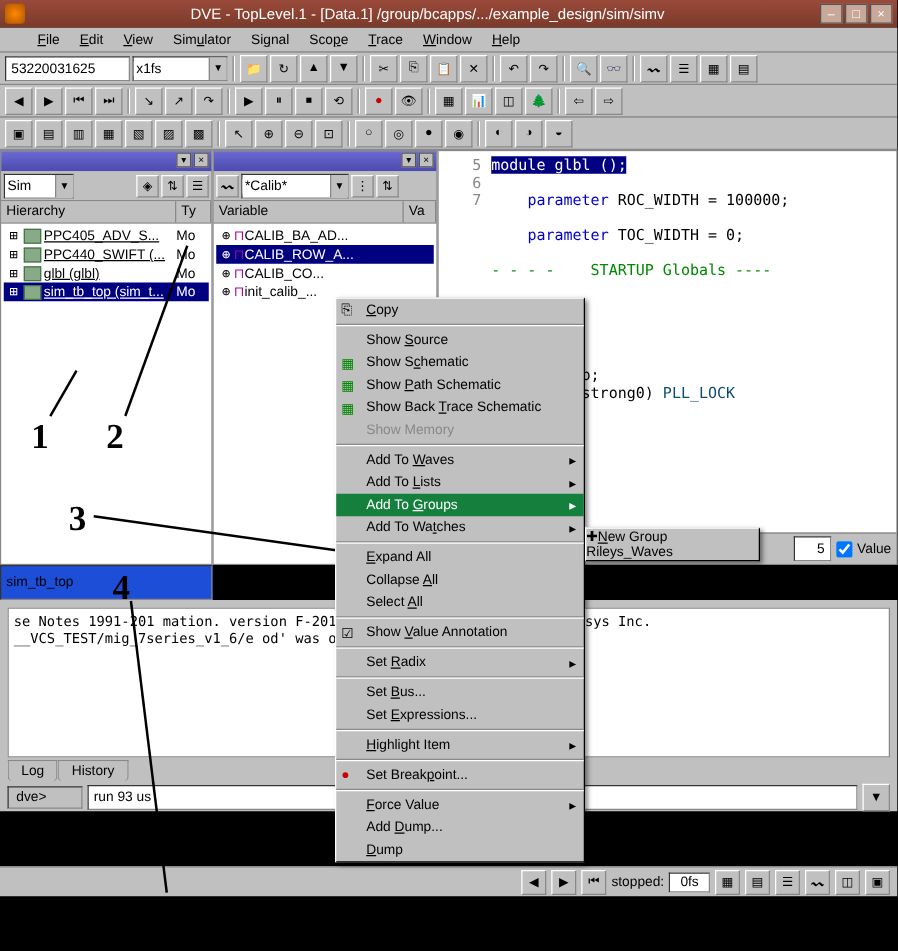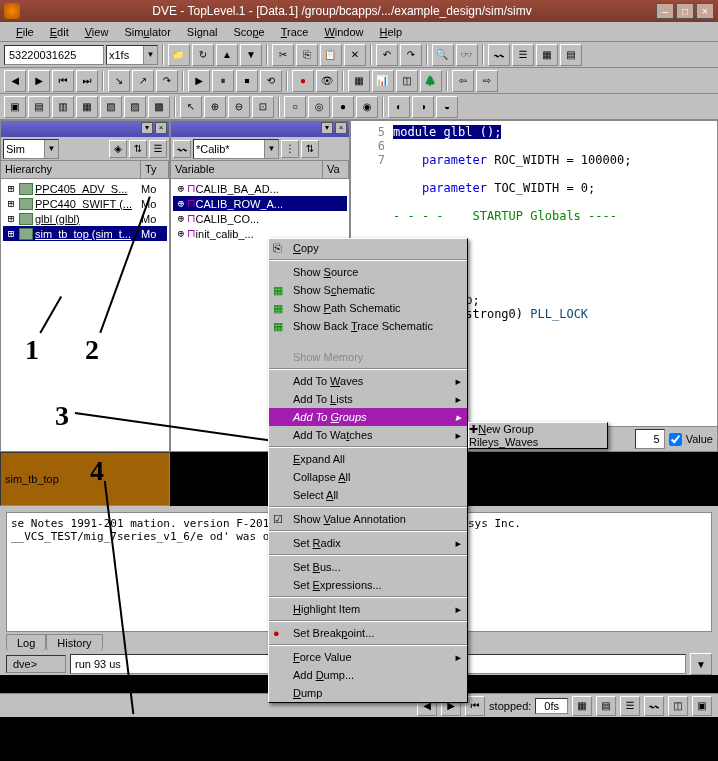--- a/index.html
+++ b/index.html
@@ -2,21 +2,21 @@
 <html><head>
 <meta charset="utf-8">
 <style>
 * { box-sizing: border-box; margin: 0; padding: 0; }
 body { font-family: Arial, sans-serif; font-size: 11px; background: #000; width: 718px; height: 761px; position: relative; overflow: hidden; }
 .titlebar { background: linear-gradient(#9a4a3a,#7a3a2a); height: 22px; display: flex; align-items: center; padding: 0 4px; color: #fff; position: relative; }
 .titlebar .icon { width: 16px; height: 16px; background: radial-gradient(#ff8800,#aa5500); border-radius: 3px; margin-right: 8px; }
 .titlebar .title { flex: 1; text-align: center; font-size: 12px; }
 .titlebar .winbtns { display: flex; gap: 2px; }
 .titlebar .winbtn { width: 18px; height: 16px; background: #c8a898; border: 1px solid #555; display: flex; align-items: center; justify-content: center; font-size: 10px; }
-.menubar { background: #c0c0c0; height: 20px; display: flex; align-items: center; padding: 0 8px; border-bottom: 1px solid #888; }
+.menubar { background: #c0c0c0; height: 20px; display: flex; align-items: center; padding: 0 22px; border-bottom: 1px solid #888; }
 .menubar span { padding: 2px 8px; cursor: default; }
 .menubar span u { text-decoration: underline; }
 .toolbar { background: #c0c0c0; min-height: 26px; max-height: 26px; display: flex; align-items: center; padding: 2px 4px; border-bottom: 1px solid #888; gap: 2px; overflow: hidden; white-space: nowrap;}
 .tbtn { width: 22px; height: 22px; background: #c0c0c0; border: 1px solid #888; border-top-color: #fff; border-left-color: #fff; display: inline-flex; align-items: center; justify-content: center; font-size: 10px; flex-shrink:0;}
 .tfield { height: 20px; border: 1px inset #888; background: #fff; padding: 0 4px; font-size: 11px; }
 .sep { width: 2px; height: 20px; border-left: 1px solid #888; border-right: 1px solid #fff; margin: 0 2px; flex-shrink:0;}
 .workspace { display: flex; background: #c0c0c0; height: 332px; }
 .pane { border: 1px solid #888; background: #c0c0c0; display: flex; flex-direction: column; }
 .pane-header { background: #c0c0c0; height: 24px; display: flex; align-items: center; padding: 2px; border-bottom: 1px solid #888; gap:2px; }
 .pane-titlebar { background: linear-gradient(#6a6ad0,#4a4ab0); height: 16px; display: flex; justify-content: flex-end; padding: 0 2px; gap:2px; }
@@ -29,35 +29,35 @@
 .tree-item .exp { width: 12px; text-align: center; font-family: monospace; }
 .tree-item .ticon { width: 14px; height: 12px; background: #8a8; border: 1px solid #474; margin: 0 2px; }
 .codepane { background: #fff; flex: 1; font-family: monospace; font-size: 12px; padding: 4px; overflow: hidden; white-space: pre; }
 .codepane .ln { color: #888; display: inline-block; width: 30px; text-align: right; margin-right: 8px; }
 .codepane .kw { color: #00c; }
 .codepane .sel { background: #000080; color: #fff; }
 .codepane .red { color: #0c4a6e; }
 .codepane .grn { color: #080; }
 .context-menu { position: absolute; background: #c0c0c0; border: 1px solid #000; border-top-color:#fff; border-left-color:#fff; box-shadow: 2px 2px 4px rgba(0,0,0,0.5); font-size: 11px; z-index: 100; }
 .context-menu .mi { padding: 3px 20px 3px 24px; cursor: default; position: relative; white-space:nowrap;}
-.context-menu .mi.sel { background: #a21caf; color: #fff; font-style: italic; }
-.context-menu .mi.dis { color: #888; margin-top: 13px; }
+.context-menu .mi.sel { background: #15803d; color: #fff; }
+.context-menu .mi.dis { color: #888; }
 .context-menu .mi .arrow { position: absolute; right: 6px; }
 .context-menu .mi .micon { position: absolute; left: 4px; width: 14px; height: 14px; }
 .context-menu .msep { height: 1px; border-top: 1px solid #888; border-bottom: 1px solid #fff; margin: 2px 0; }
 .submenu { position: absolute; background: #c0c0c0; border: 1px solid #000; border-top-color:#fff; border-left-color:#fff; box-shadow: 2px 2px 4px rgba(0,0,0,0.5); font-size: 11px; z-index: 101; }
 .console { background: #fff; border: 1px solid #888; font-family: monospace; font-size: 11px; padding: 4px; height: 120px; overflow: hidden; margin: 2px 6px; }
 .tabs { display: flex; margin: 0 6px; }
 .tab { background: #c0c0c0; border: 1px solid #888; border-bottom: none; padding: 2px 10px; font-size: 11px; border-radius: 0 0 4px 4px;}
 .prompt-row { display: flex; margin: 2px 6px 6px 6px; gap: 4px; align-items: center;}
 .prompt-row input { flex: 1; height: 20px; border: 1px inset #888; padding: 0 4px; font-size: 11px; }
 .annotation { position: absolute; font-size: 28px; font-weight: bold; font-family: serif; z-index: 50; color: #000;}
 .ann-line { position: absolute; background: #000; height: 1.5px; z-index: 49; transform-origin: left center; }
 .dropdown-combo { display:flex; align-items:center; border:1px inset #888; background:#fff; height:20px;}
-.dropdown-combo input{border:none; outline:none; font-size:11px; padding:0 2px; width:36px;}
+.dropdown-combo input{border:none; outline:none; font-size:11px; padding:0 2px; width:60px;}
 .dropdown-combo .dd-btn{width:14px; height:18px; background:#c0c0c0; border-left:1px solid #888; text-align:center; font-size:8px; line-height:18px;}
 .bottom-status { position:absolute; bottom:44px; left:0; right:0; height:24px; background:#c0c0c0; border-top:1px solid #888; display:flex; align-items:center; padding:2px 6px; gap:4px; font-size:11px;}
 .bottom-status .tbtn{width:20px;height:20px;}
 </style>
 </head>
 <body>
 
 <div class="titlebar">
   <div class="icon"></div>
   <div class="title">DVE - TopLevel.1 - [Data.1]  /group/bcapps/.../example_design/sim/simv</div>
@@ -255,21 +255,21 @@
     <div class="codepane" id="code-area"><div><span class="ln">5</span><span class="sel">module glbl ();</span></div><div><span class="ln">6</span></div><div><span class="ln">7</span>    <span class="kw">parameter</span> ROC_WIDTH = 100000;</div><div><span class="ln"></span></div><div><span class="ln"></span>    <span class="kw">parameter</span> TOC_WIDTH = 0;</div><div><span class="ln"></span></div><div><span class="ln"></span><span class="grn">- - - -    STARTUP Globals ----</span></div><div><span class="ln"></span></div><div><span class="ln"></span>re <span class="red">GSR</span>;</div><div><span class="ln"></span>re <span class="red">GTS</span>;</div><div><span class="ln"></span>re <span class="red">GWE</span>;</div><div><span class="ln"></span>re <span class="red">PRLD</span>;</div><div><span class="ln"></span>i1 p_up_tmp;</div><div><span class="ln"></span>i (weak1, strong0) <span class="red">PLL_LOCK</span></div><div><span class="ln"></span>up_tmp;</div></div>
     <div style="display:flex;align-items:center;background:#c0c0c0;padding:2px 4px;border-top:1px solid #888;gap:4px">
       <span style="flex:1;overflow:hidden">DS/ISE/verilog/src/glbl.v</span>
       <input class="tfield" style="width: 30px; text-align: right;" value="5">
       <input type="checkbox" checked="" style="">
       <span>Value</span>
     </div>
   </div>
 </div>
 
-<div style="background:#a16207;border:1px inset #888;padding:20px 4px;font-size:11px;width:170px">sim_tb_top</div>
+<div style="background:#1d4ed8;border:1px inset #888;padding:7px 4px;font-size:11px;width:170px">sim_tb_top</div>
 
 <div style="background:#c0c0c0;padding-top:4px">
   <div class="console" id="console-out"> se Notes
   1991-201
  mation.
   version F-2011.12;  Aug  6
   1991-2011 by Synopsys Inc.
 __VCS_TEST/mig_7series_v1_6/e
 
                                               od' was opened successfully.</div>

